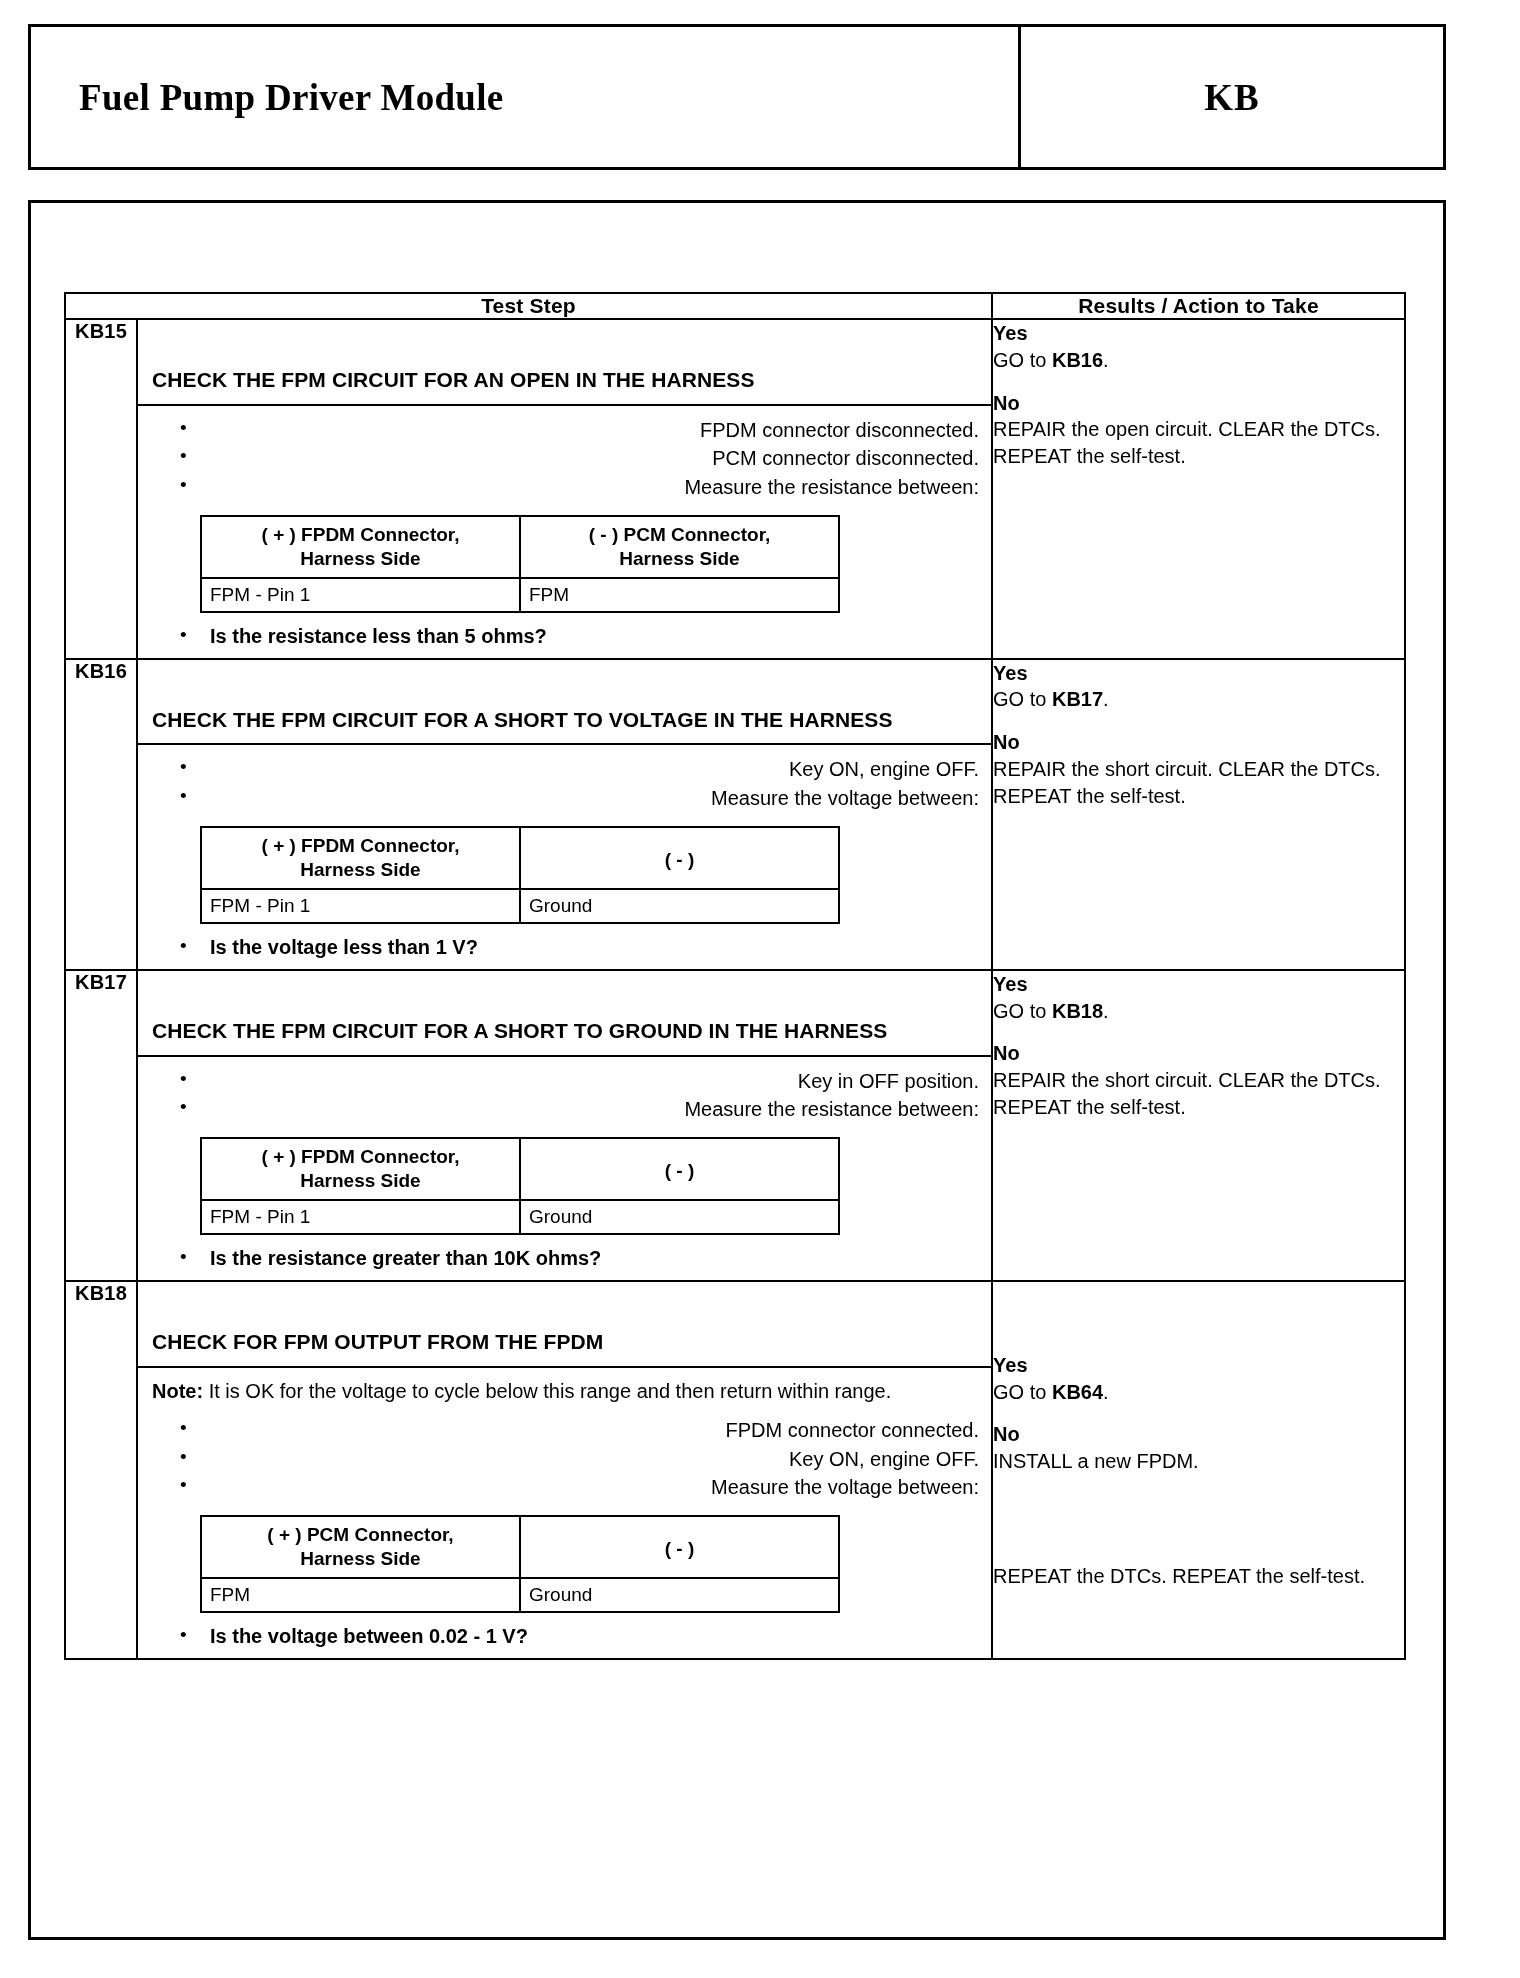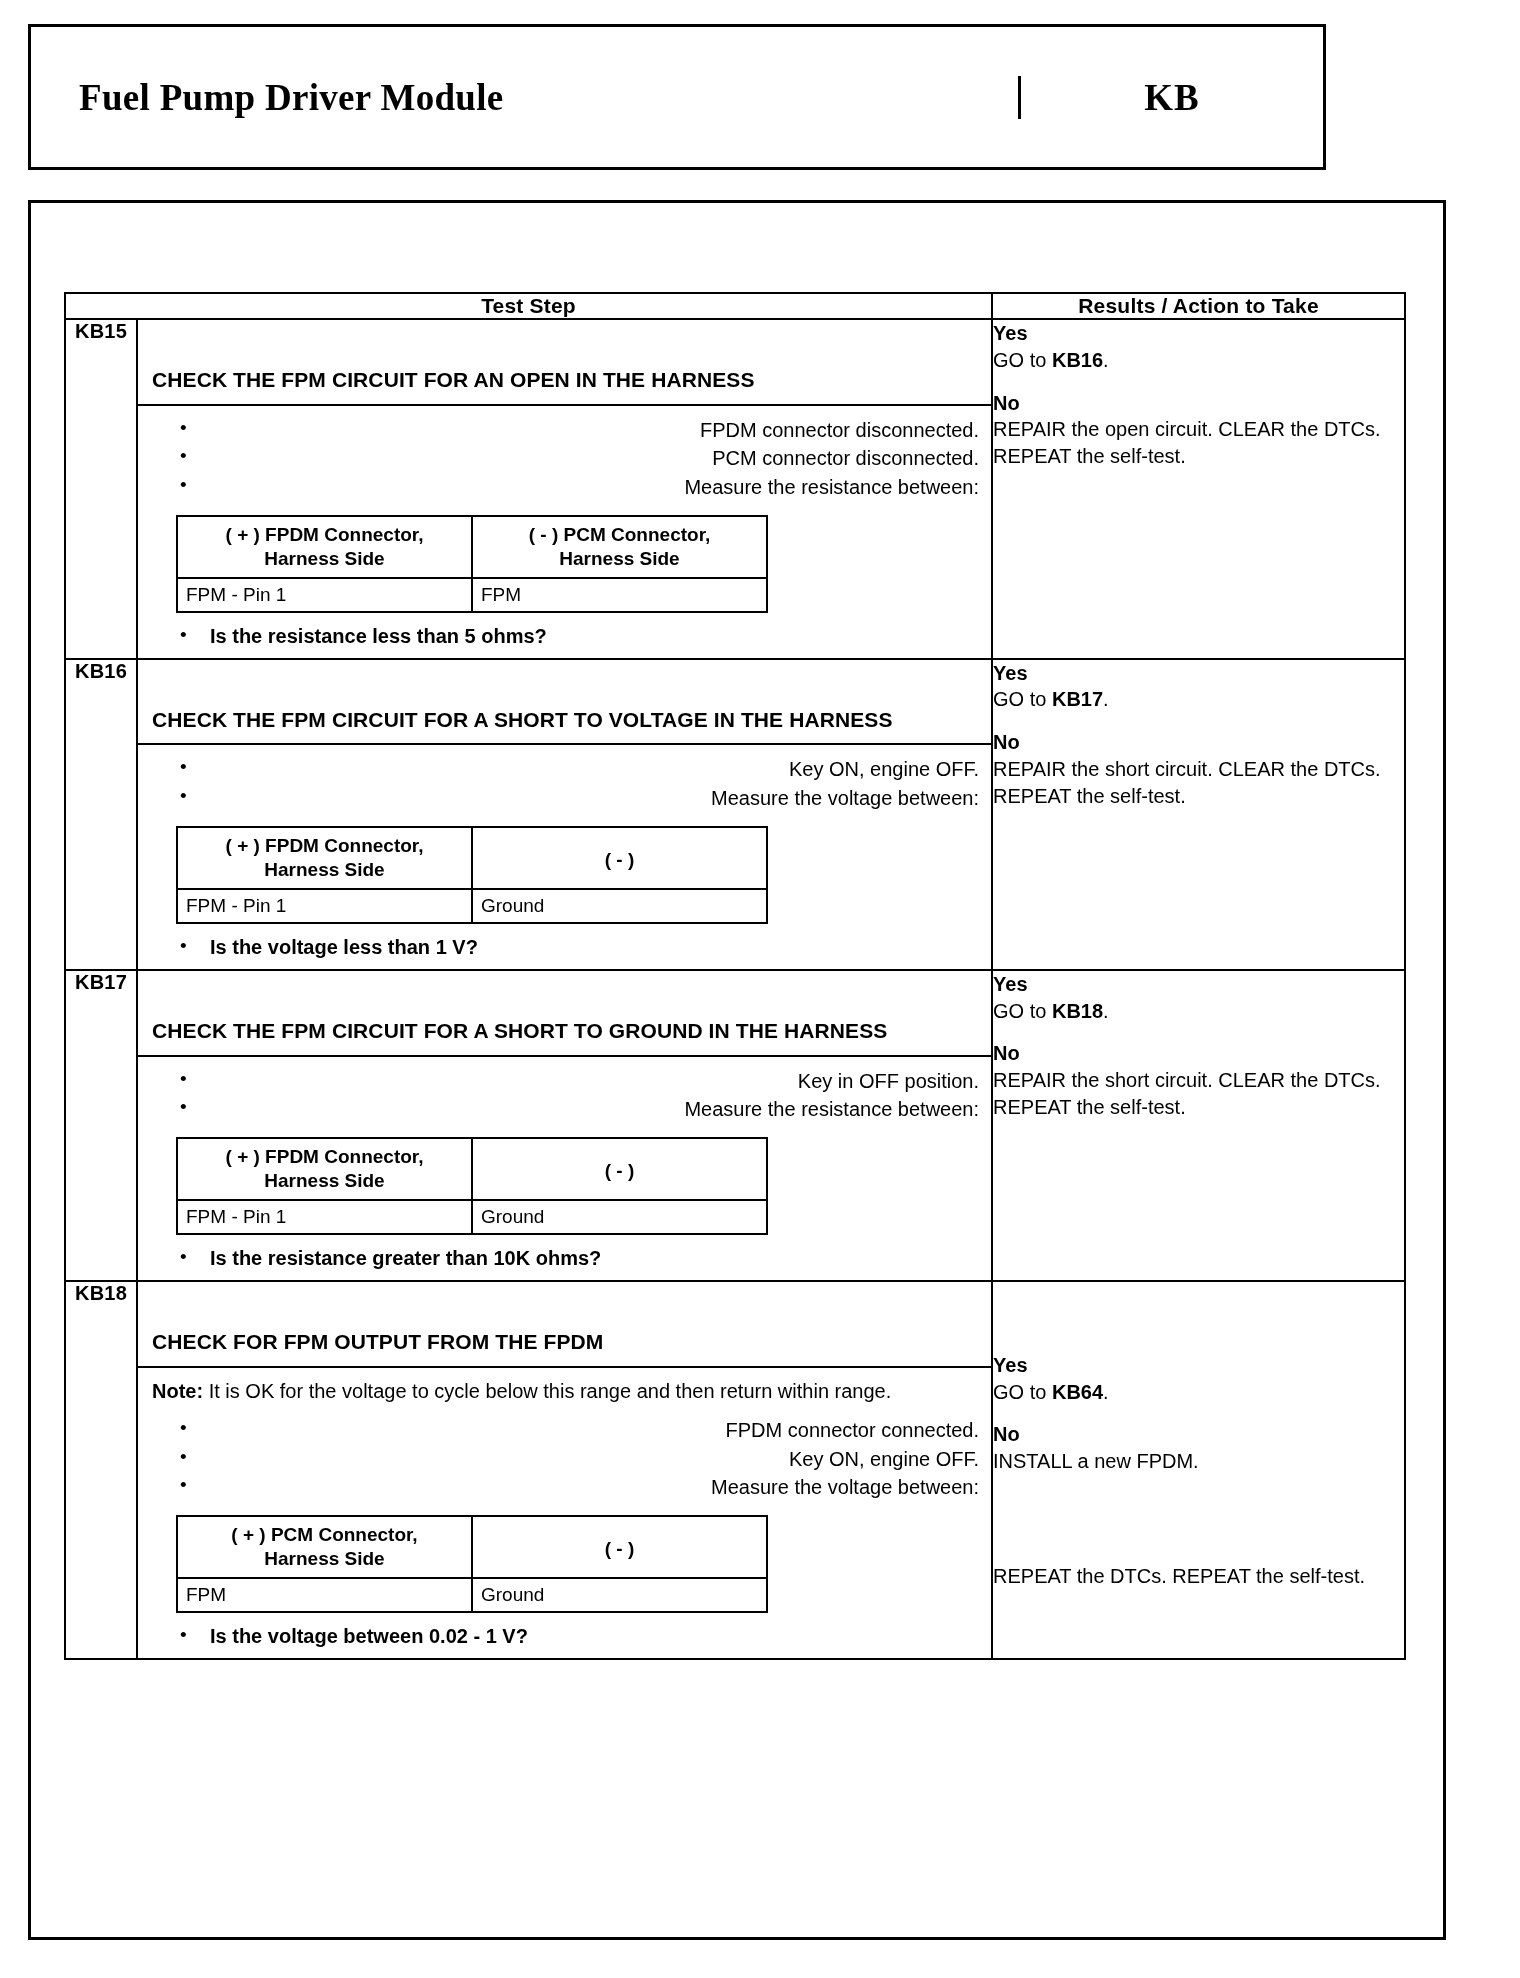--- a/index.html
+++ b/index.html
@@ -14,26 +14,25 @@
     color: #000000;
     position: relative;
     overflow: hidden;
   }
 
   
   .header {
     position: absolute;
     left: 28px;
     top: 24px;
-    width: 1298px;
+    width: 1418px;
     height: 146px;
     border: 3px solid #000;
     box-sizing: border-box;
     display: flex;
-    align-items: center;
   }
   .header-title-cell {
     flex: 0 0 990px;
     display: flex;
     align-items: center;
     padding-left: 48px;
     box-sizing: border-box;
     border-right: 3px solid #000;
   }
   .header-title {
@@ -140,22 +139,22 @@
     position: absolute;
     left: 28px;
     top: -1px;
     font-size: 19px;
   }
 
   
   .meas-table {
     border-collapse: collapse;
     table-layout: fixed;
-    margin: 14px 0 12px 24px;
-    width: 592px;
+    margin: 14px 0 12px 48px;
+    width: 640px;
   }
   .meas-table td {
     border: 2px solid #000;
     font-size: 19px;
     padding: 4px 8px;
   }
   .meas-head {
     font-weight: bold;
     text-align: center;
     line-height: 1.25;

